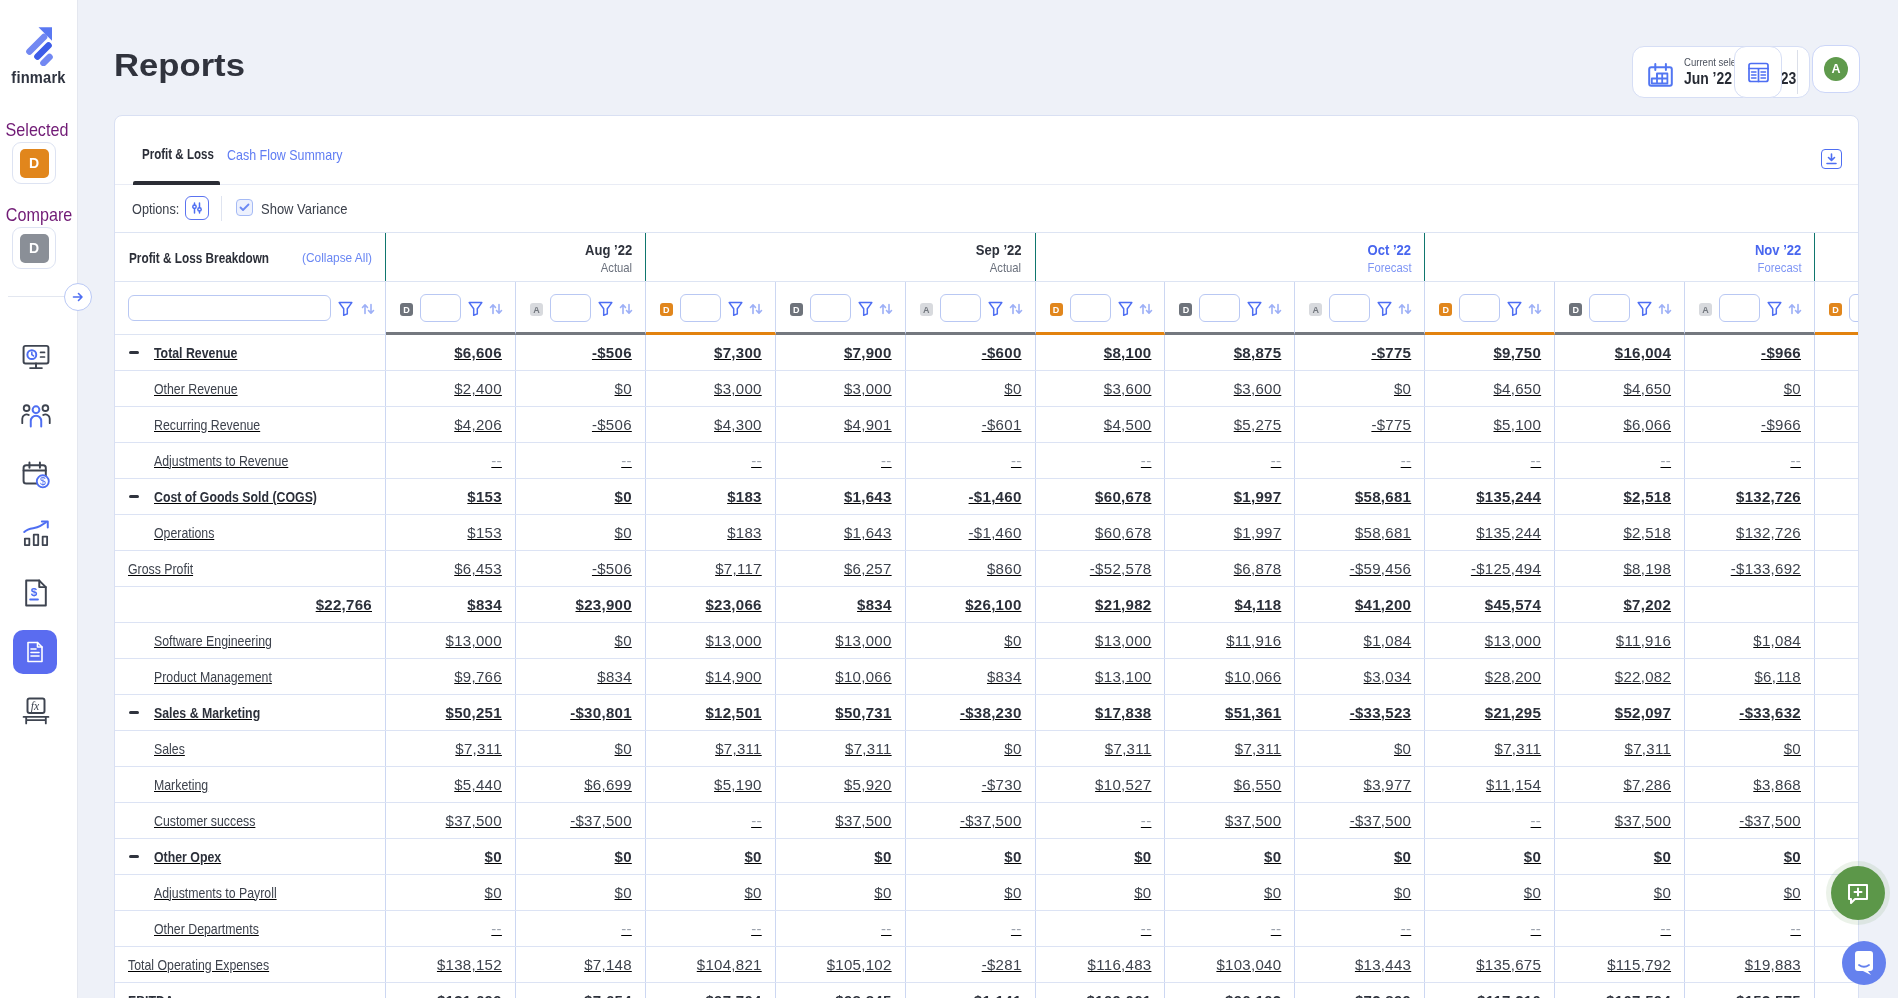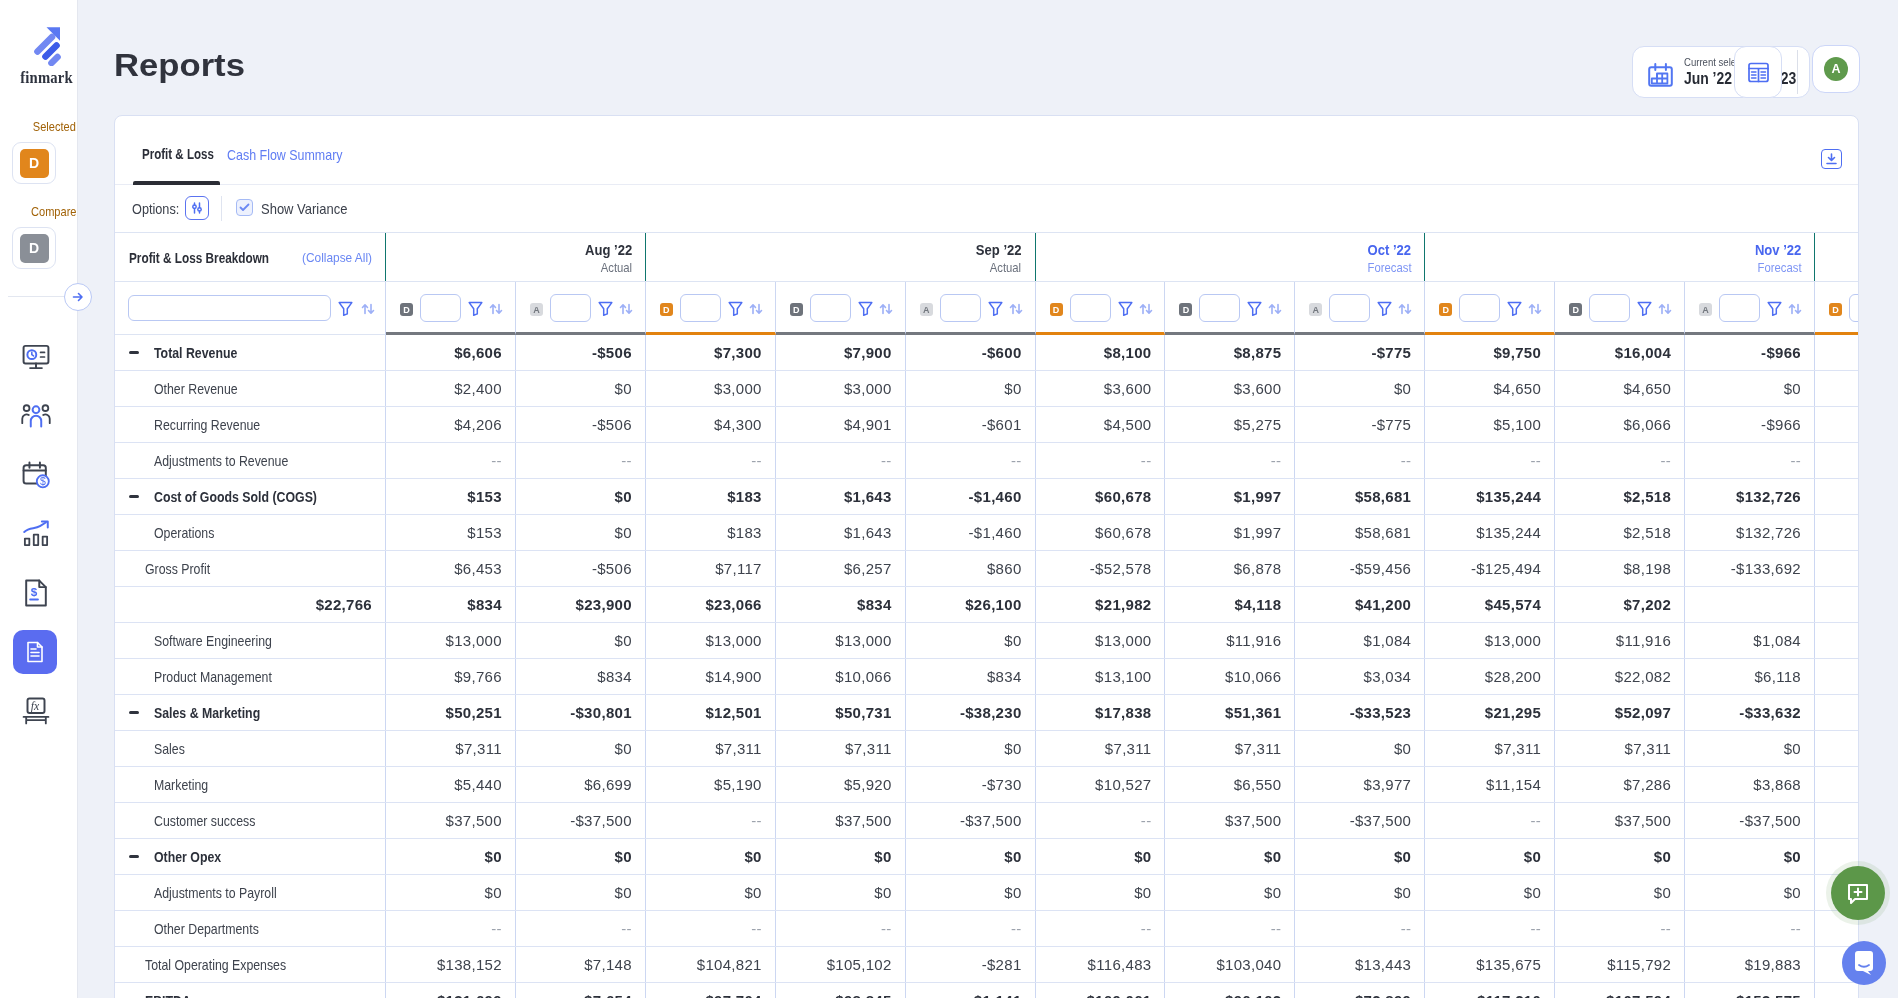--- a/index.html
+++ b/index.html
@@ -5,23 +5,23 @@
 * { margin:0; padding:0; box-sizing:border-box; }
 html,body { width:1898px; height:998px; overflow:hidden; }
 body { font-family:"Liberation Sans", sans-serif; background:#eef1f8; position:relative; }
 
 
 .sx { display:inline-block; transform-origin:0 50%; white-space:nowrap; }
 .sxc { display:inline-block; transform-origin:50% 50%; white-space:nowrap; }
 
 
 .sidebar { position:absolute; left:0; top:0; width:78px; height:998px; background:#fff; border-right:1px solid #e4e7ef; z-index:5; }
-.logo { position:absolute; left:8px; top:26px; width:78px; text-align:center;font-family:Liberation Serif, serif; }
+.logo { position:absolute; left:0; top:26px; width:78px; text-align:center; }
 .logo .word { font-size:16.5px; font-weight:700; color:#2e333f; letter-spacing:0.2px; margin-top:2px; }
-.sb-label { position:absolute; width:70px; left:0; text-align:center; font-size:13px; color:#a16207;margin-left:19px; }
+.sb-label { position:absolute; width:70px; left:0; text-align:center; font-size:19px; color:#701a75; }
 .sb-label span { display:inline-block; transform:scaleX(0.85); transform-origin:50% 50%; }
 .selbox { position:absolute; left:12px; width:44px; height:42px; background:#fff; border:1px solid #dde3f2; border-radius:9px; display:flex; align-items:center; justify-content:center; }
 .selbox .chip { width:29px; height:29px; border-radius:5px; display:flex; align-items:center; justify-content:center; color:#fff; font-size:14px; font-weight:700; }
 .chip.or { background:#e1861c; }
 .chip.gr { background:#8a8f97; }
 .sb-div { position:absolute; left:8px; top:296px; width:62px; height:1px; background:#e3e7f0; }
 .collapse-btn { position:absolute; left:64px; top:283px; width:28px; height:28px; border-radius:50%; background:#fff; border:1px solid #b9c8f5; z-index:6; display:flex; align-items:center; justify-content:center; }
 .sb-ico { position:absolute; left:19px; width:34px; height:34px; }
 .sb-active { position:absolute; left:13px; top:630px; width:44px; height:44px; border-radius:10px; background:#5a6cf0; display:flex; align-items:center; justify-content:center; }
 
@@ -71,32 +71,32 @@
 .fc0 .sorti { position:absolute; left:246px; top:20px; }
 .bg { position:absolute; left:14px; top:21px; width:13px; height:13px; border-radius:3px; font-size:9px; font-weight:700; display:flex; align-items:center; justify-content:center; }
 .bdark { background:#6e737b; color:#fff; }
 .blight { background:#d8dade; color:#73787f; }
 .borange { background:#e1861c; color:#fff; }
 .finp { position:absolute; left:34px; top:12px; width:41px; height:28px; border:1px solid #b9c8f3; border-radius:6px; background:#fff; }
 .fc .funnel { position:absolute; left:82px; top:19px; }
 .fc .sorti { position:absolute; left:103px; top:20px; }
 
 .dbody { position:absolute; left:0; top:219px; width:1745px; }
-.drow { display:grid; grid-template-columns:271px repeat(12,129.92px); height:36px; border-bottom:1px solid #dce3f4; }
+.drow { display:grid; grid-template-columns:271px repeat(12,129.92px); height:36px; border-bottom:1px solid #dce3f4;text-decoration:underline; }
 .c { border-right:1px solid #ccd7f2; display:flex; align-items:center; font-size:14.5px; color:#3e434d; }
 .drow .c.v { font-size:15px; letter-spacing:0.3px; }
 .c:last-child { border-right:1px solid #ccd7f2; }
 .drow .c.v { justify-content:flex-end; padding-right:13px; }
 .c.b { font-weight:700; color:#2c303a; }
 .bt { font-weight:700; color:#2c303a; }
 .lt { display:inline-block; transform:scaleX(0.85); transform-origin:0 50%; white-space:nowrap; }
 .c.dash { color:#9da3ad; }
 .minus { width:10px; height:2.6px; background:#30343e; border-radius:2px; margin-left:14px; margin-right:15px; }
 .indent { width:39px; }
-.lbl.flat { padding-left:30px; }
+.lbl.flat { padding-left:13px; }
 
 
 .chat-green { position:absolute; left:1831px; top:866px; width:54px; height:54px; border-radius:50%; background:#5c9749; z-index:20; display:flex; align-items:center; justify-content:center; box-shadow:0 0 0 5px rgba(92,151,73,0.12); }
 .chat-blue { position:absolute; left:1842px; top:941px; width:44px; height:44px; border-radius:50%; background:#6581ee; z-index:20; display:flex; align-items:center; justify-content:center; }
 </style>
 </head>
 <body>
 
 <div class="sidebar">
   <div class="logo">

